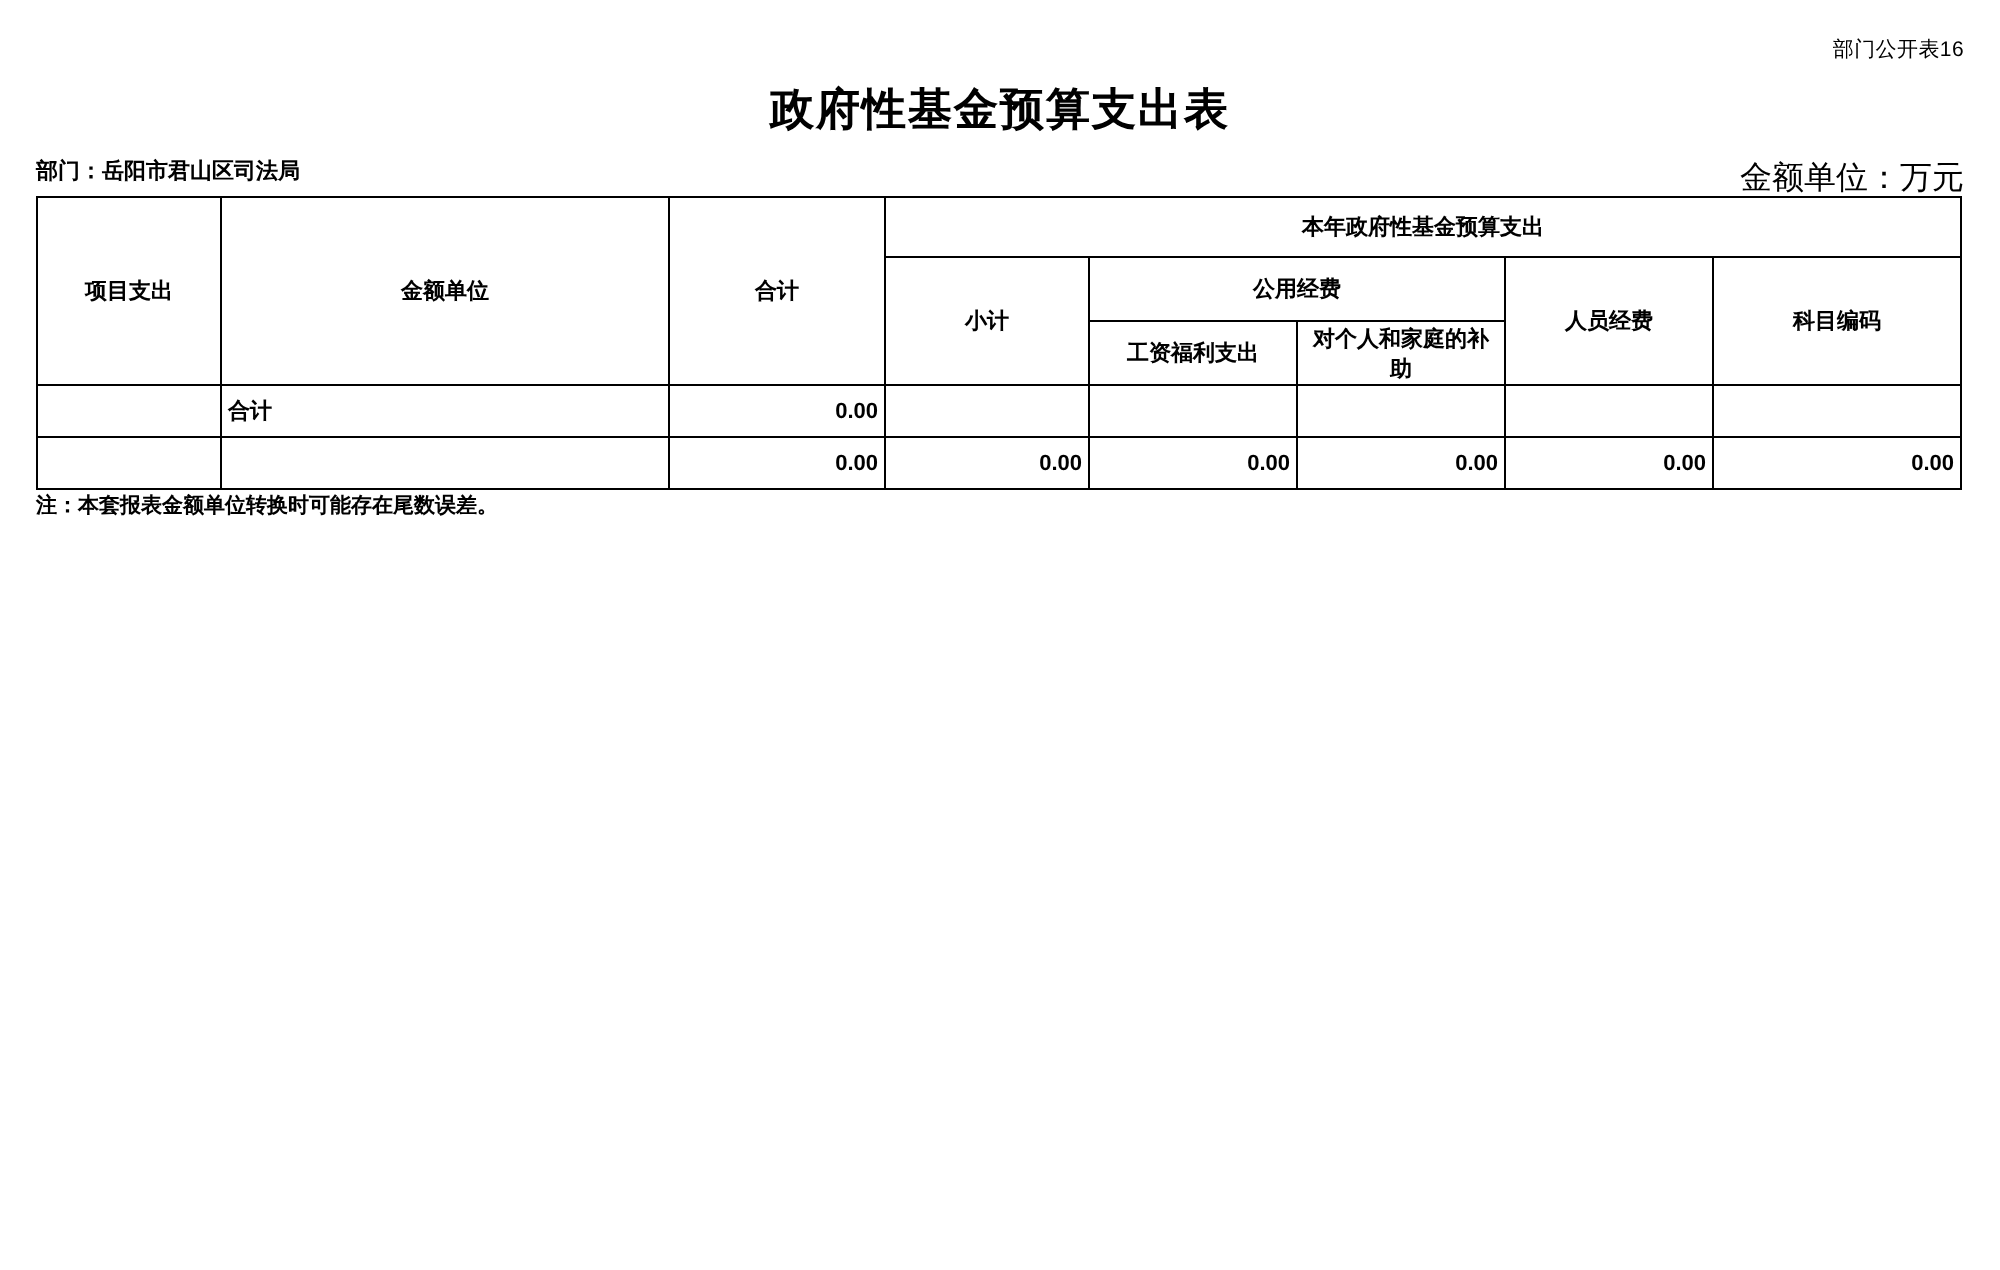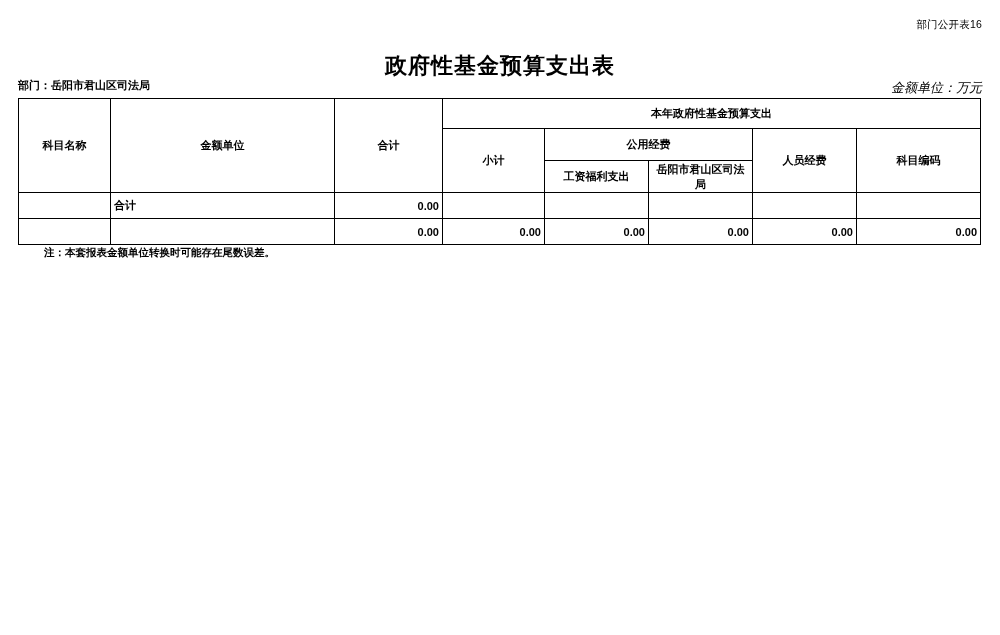--- a/index.html
+++ b/index.html
@@ -31,35 +31,33 @@
   }
   .doc-title {
     position: absolute;
     top: 40px;
     left: 0;
     width: 1000px;
     text-align: center;
     font-size: 22px;
     font-weight: bold;
     letter-spacing: 1px;
-    margin-top: 11px;
   }
   .dept-line {
     position: absolute;
     top: 78px;
     left: 18px;
     font-size: 11px;
     font-weight: bold;
   }
   .unit-line {
     position: absolute;
     top: 79px;
     right: 18px;
-    font-size: 13px;
-    font-style: italic;
+    font-size: 16px;
   }
   table.budget {
     position: absolute;
     top: 98px;
     left: 18px;
     width: 962px;
     border-collapse: collapse;
     table-layout: fixed;
   }
   table.budget td, table.budget th {
@@ -88,21 +86,20 @@
     text-align: left;
     padding-left: 6px;
     font-weight: normal;
   }
   .note {
     position: absolute;
     top: 246px;
     left: 18px;
     font-size: 10.5px;
     font-weight: bold;
-    margin-left: 26px;
   }
 </style>
 </head>
 <body>
 
 <div class="page">
 
   <div class="form-code">部门公开表16</div>
 
   <div class="doc-title">政府性基金预算支出表</div>
@@ -117,34 +114,34 @@
       <col style="width:224px">
       <col style="width:108px">
       <col style="width:102px">
       <col style="width:104px">
       <col style="width:104px">
       <col style="width:104px">
       <col style="width:124px">
     </colgroup>
     <thead>
       <tr>
-        <th class="hdr-tall" rowspan="3">科目名称</th>
+        <th class="hdr-tall" rowspan="3">项目支出</th>
         <th class="hdr-tall" rowspan="3">金额单位</th>
         <th class="hdr-tall" rowspan="3">合计</th>
         <th class="hdr-row2" colspan="5">本年政府性基金预算支出</th>
       </tr>
       <tr>
         <th class="hdr-row3" rowspan="2">小计</th>
         <th class="hdr-row3" colspan="2">公用经费</th>
         <th class="hdr-row3" rowspan="2">人员经费</th>
         <th class="hdr-row3" rowspan="2">科目编码</th>
       </tr>
       <tr>
         <th class="hdr-row4">工资福利支出</th>
-        <th class="hdr-row4">岳阳市君山区司法局</th>
+        <th class="hdr-row4">对个人和家庭的补助</th>
       </tr>
     </thead>
     <tbody>
       <tr>
         <td class="data-cell"></td>
         <td class="data-cell left">合计</td>
         <td class="data-cell num">0.00</td>
         <td class="data-cell num"></td>
         <td class="data-cell num"></td>
         <td class="data-cell num"></td>

